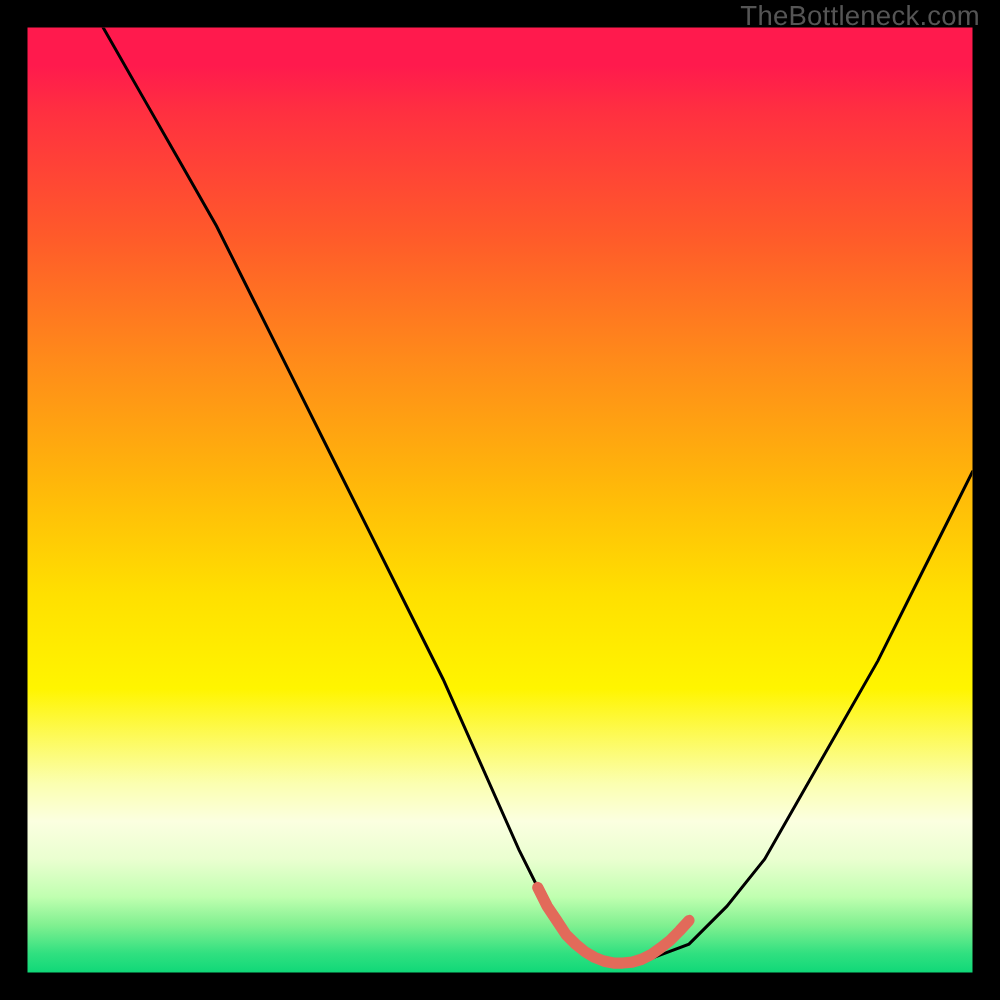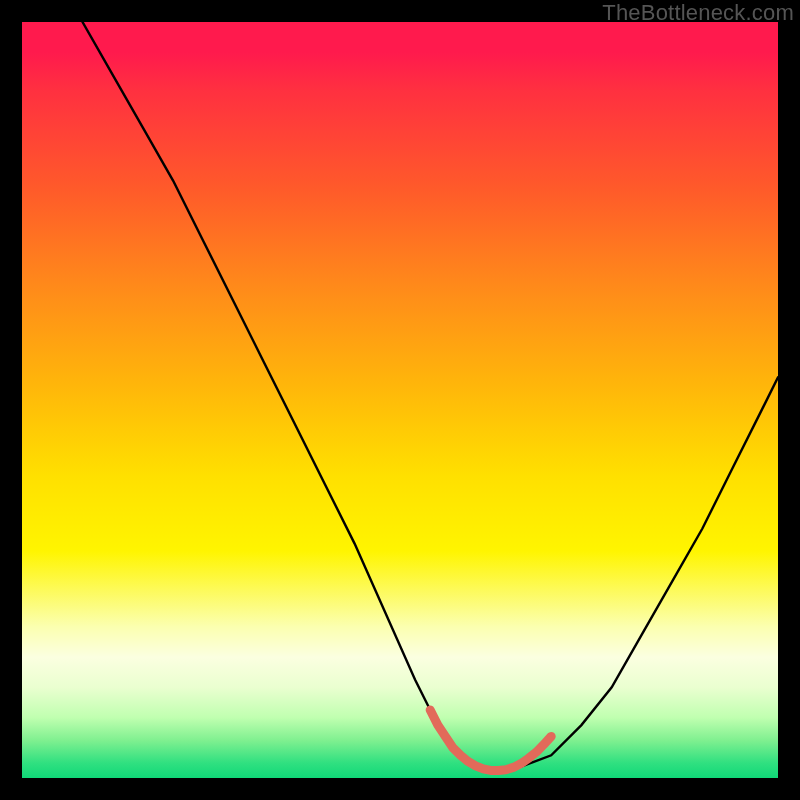--- a/index.html
+++ b/index.html
@@ -38,21 +38,21 @@
       #eaffd0 88%,
       #c0ffb0 92%,
       #80f090 95%,
       #30e080 98%,
       #10d878 100%
     );
   }
   .watermark {
     position: absolute;
     top: 0px;
-    right: 6px;
+    right: 16px;
     color: #555;
     font-size: 22px;
     letter-spacing: 0.2px;
     user-select: none;
   }
   svg.curve {
     position: absolute;
     left: 0;
     top: 0;
     width: 756px;

